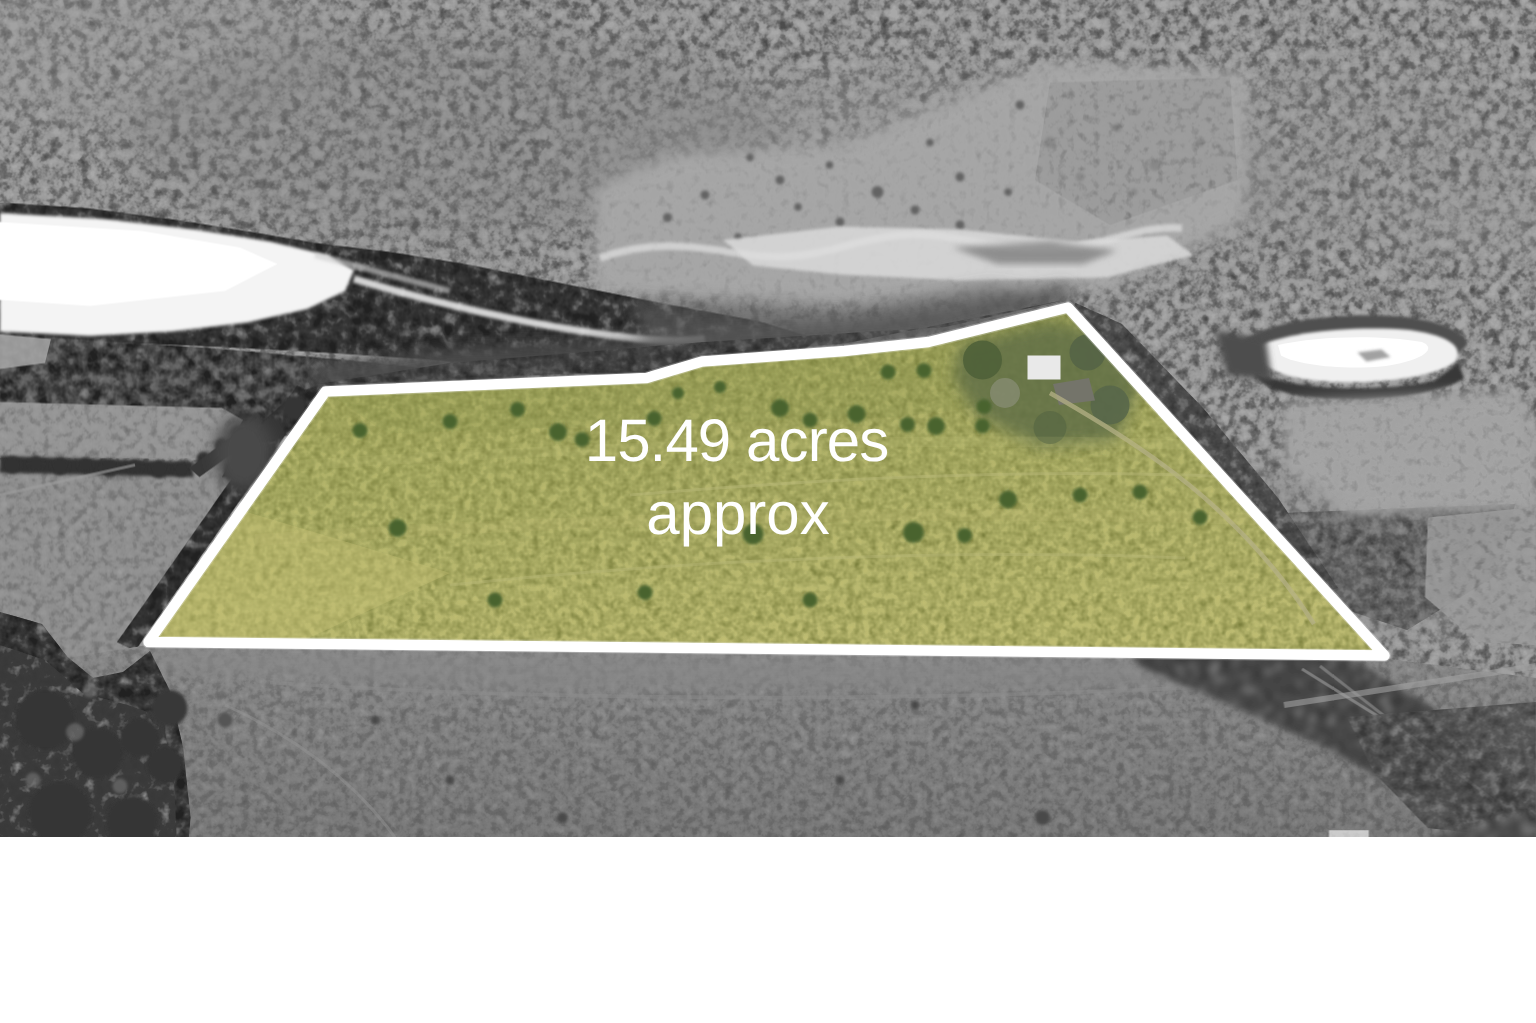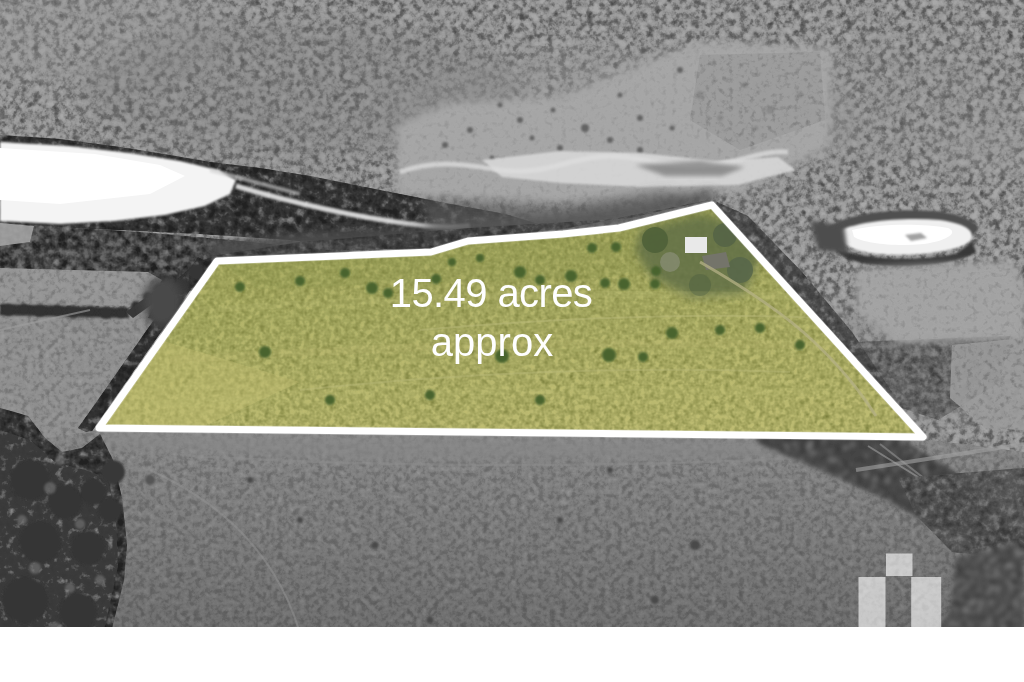--- a/index.html
+++ b/index.html
@@ -1,16 +1,16 @@
 <!DOCTYPE html>
 <html><head>
 <meta charset="utf-8">
 <style>
   html,body{margin:0;padding:0;}
-  #stage{position:relative;width:1024px;height:627px;overflow:hidden;font-family:"Liberation Sans",sans-serif;background:#838383;}
+  #stage{position:relative;width:1024px;height:558px;overflow:hidden;font-family:"Liberation Sans",sans-serif;background:#838383;}
   svg{display:block;}
 </style>
 </head>
 <body>
 <div id="stage">
 <svg width="1024" height="682" viewBox="0 0 1024 682">
 <defs>
   <filter id="fFor" x="-2%" y="-2%" width="104%" height="104%" color-interpolation-filters="sRGB">
     <feTurbulence type="fractalNoise" baseFrequency="0.15" numOctaves="3" seed="7" result="n"></feTurbulence>
     <feColorMatrix in="n" type="matrix" values="0 0 0 0 0.30  0 0 0 0 0.30  0 0 0 0 0.30  1.35 1.35 1.35 0 -1.85" result="d"></feColorMatrix>

